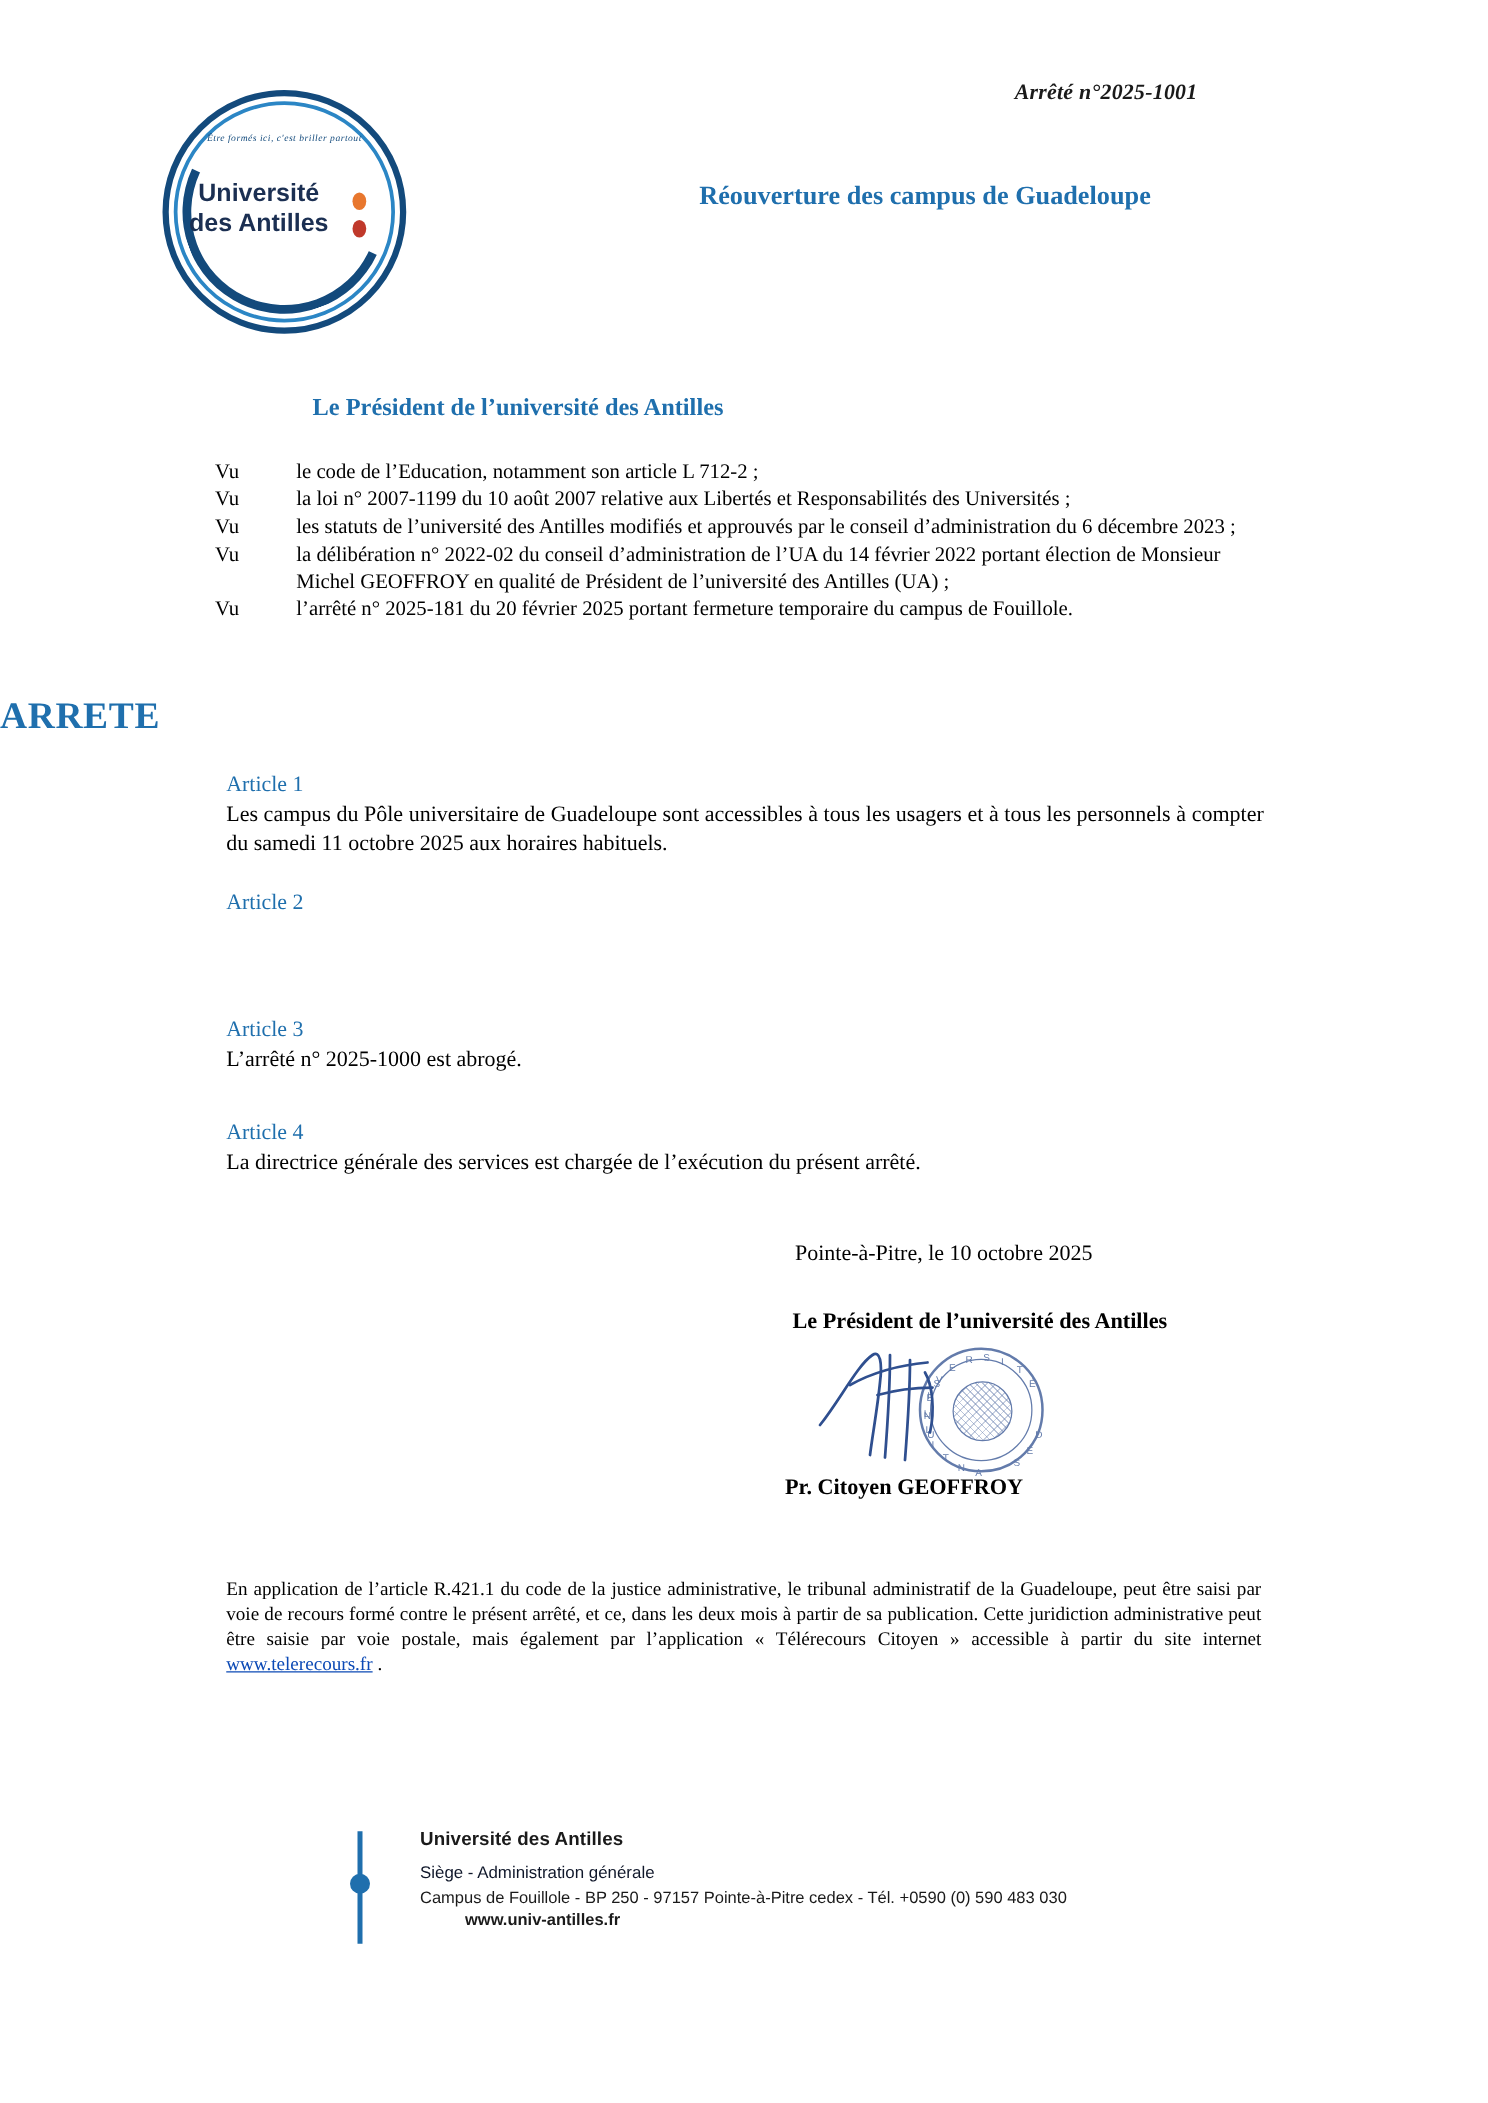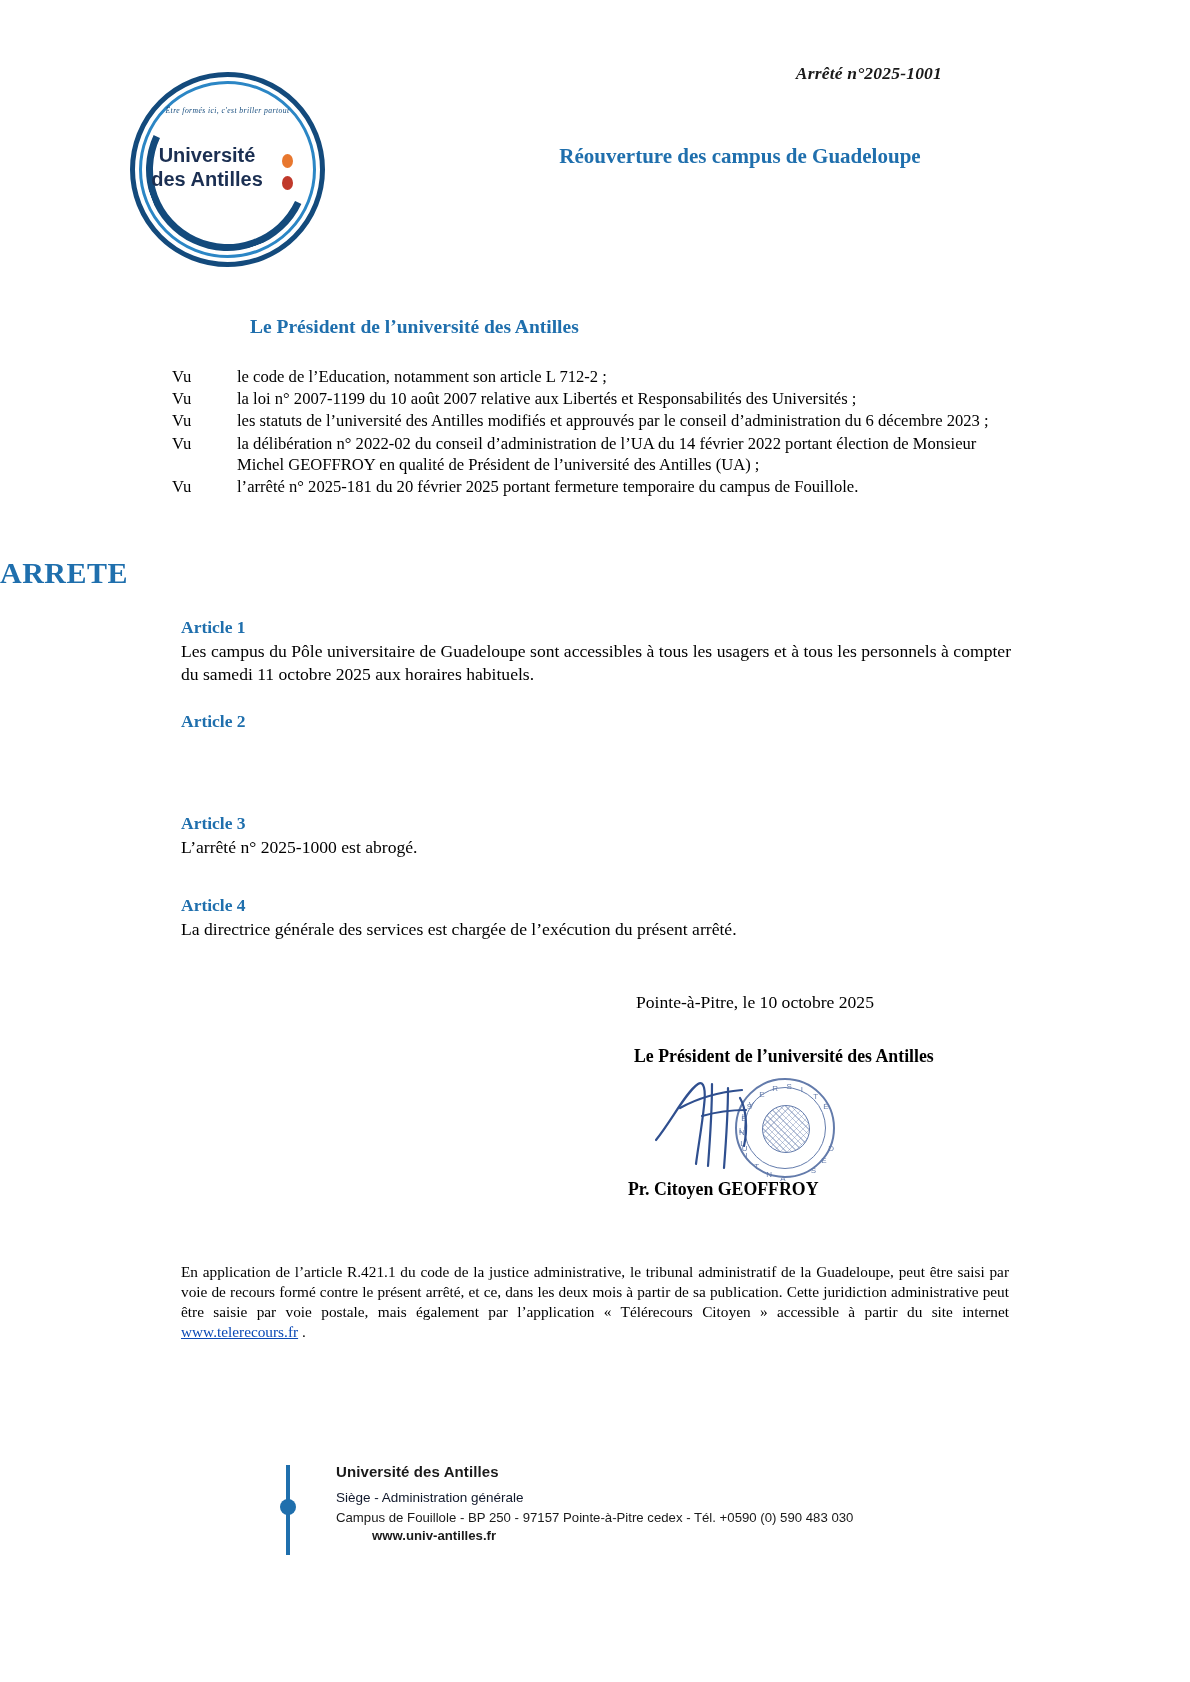--- a/index.html
+++ b/index.html
@@ -19,21 +19,21 @@
     position: relative;
     width: 1190px;
     height: 1682px;
     box-sizing: border-box;
   }
 
   
   .ref-number {
     position: absolute;
     top: 63px;
-    right: 248px;
+    right: 232px;
     font-family: "Liberation Serif", serif;
     font-weight: bold;
     font-style: italic;
     font-size: 17.5px;
     color: #1a1a1a;
     letter-spacing: 0.2px;
   }
 
   .logo-wrap {
     position: absolute;
@@ -148,21 +148,21 @@
     font-weight: bold;
     font-size: 30px;
     color: #1f6fad;
     letter-spacing: 0.5px;
   }
 
   .article { position: absolute; left: 181px; width: 830px; }
   .article h3 {
     margin: 0 0 2px 0;
     font-size: 17.5px;
-    font-weight: bold;
+    font-weight: normal;
     color: #1f6fad;
   }
   .article p {
     margin: 0;
     font-size: 17.6px;
     line-height: 1.32;
     text-align: justify;
   }
   #article-1 { top: 617px; }
   #article-2 { top: 711px; }

